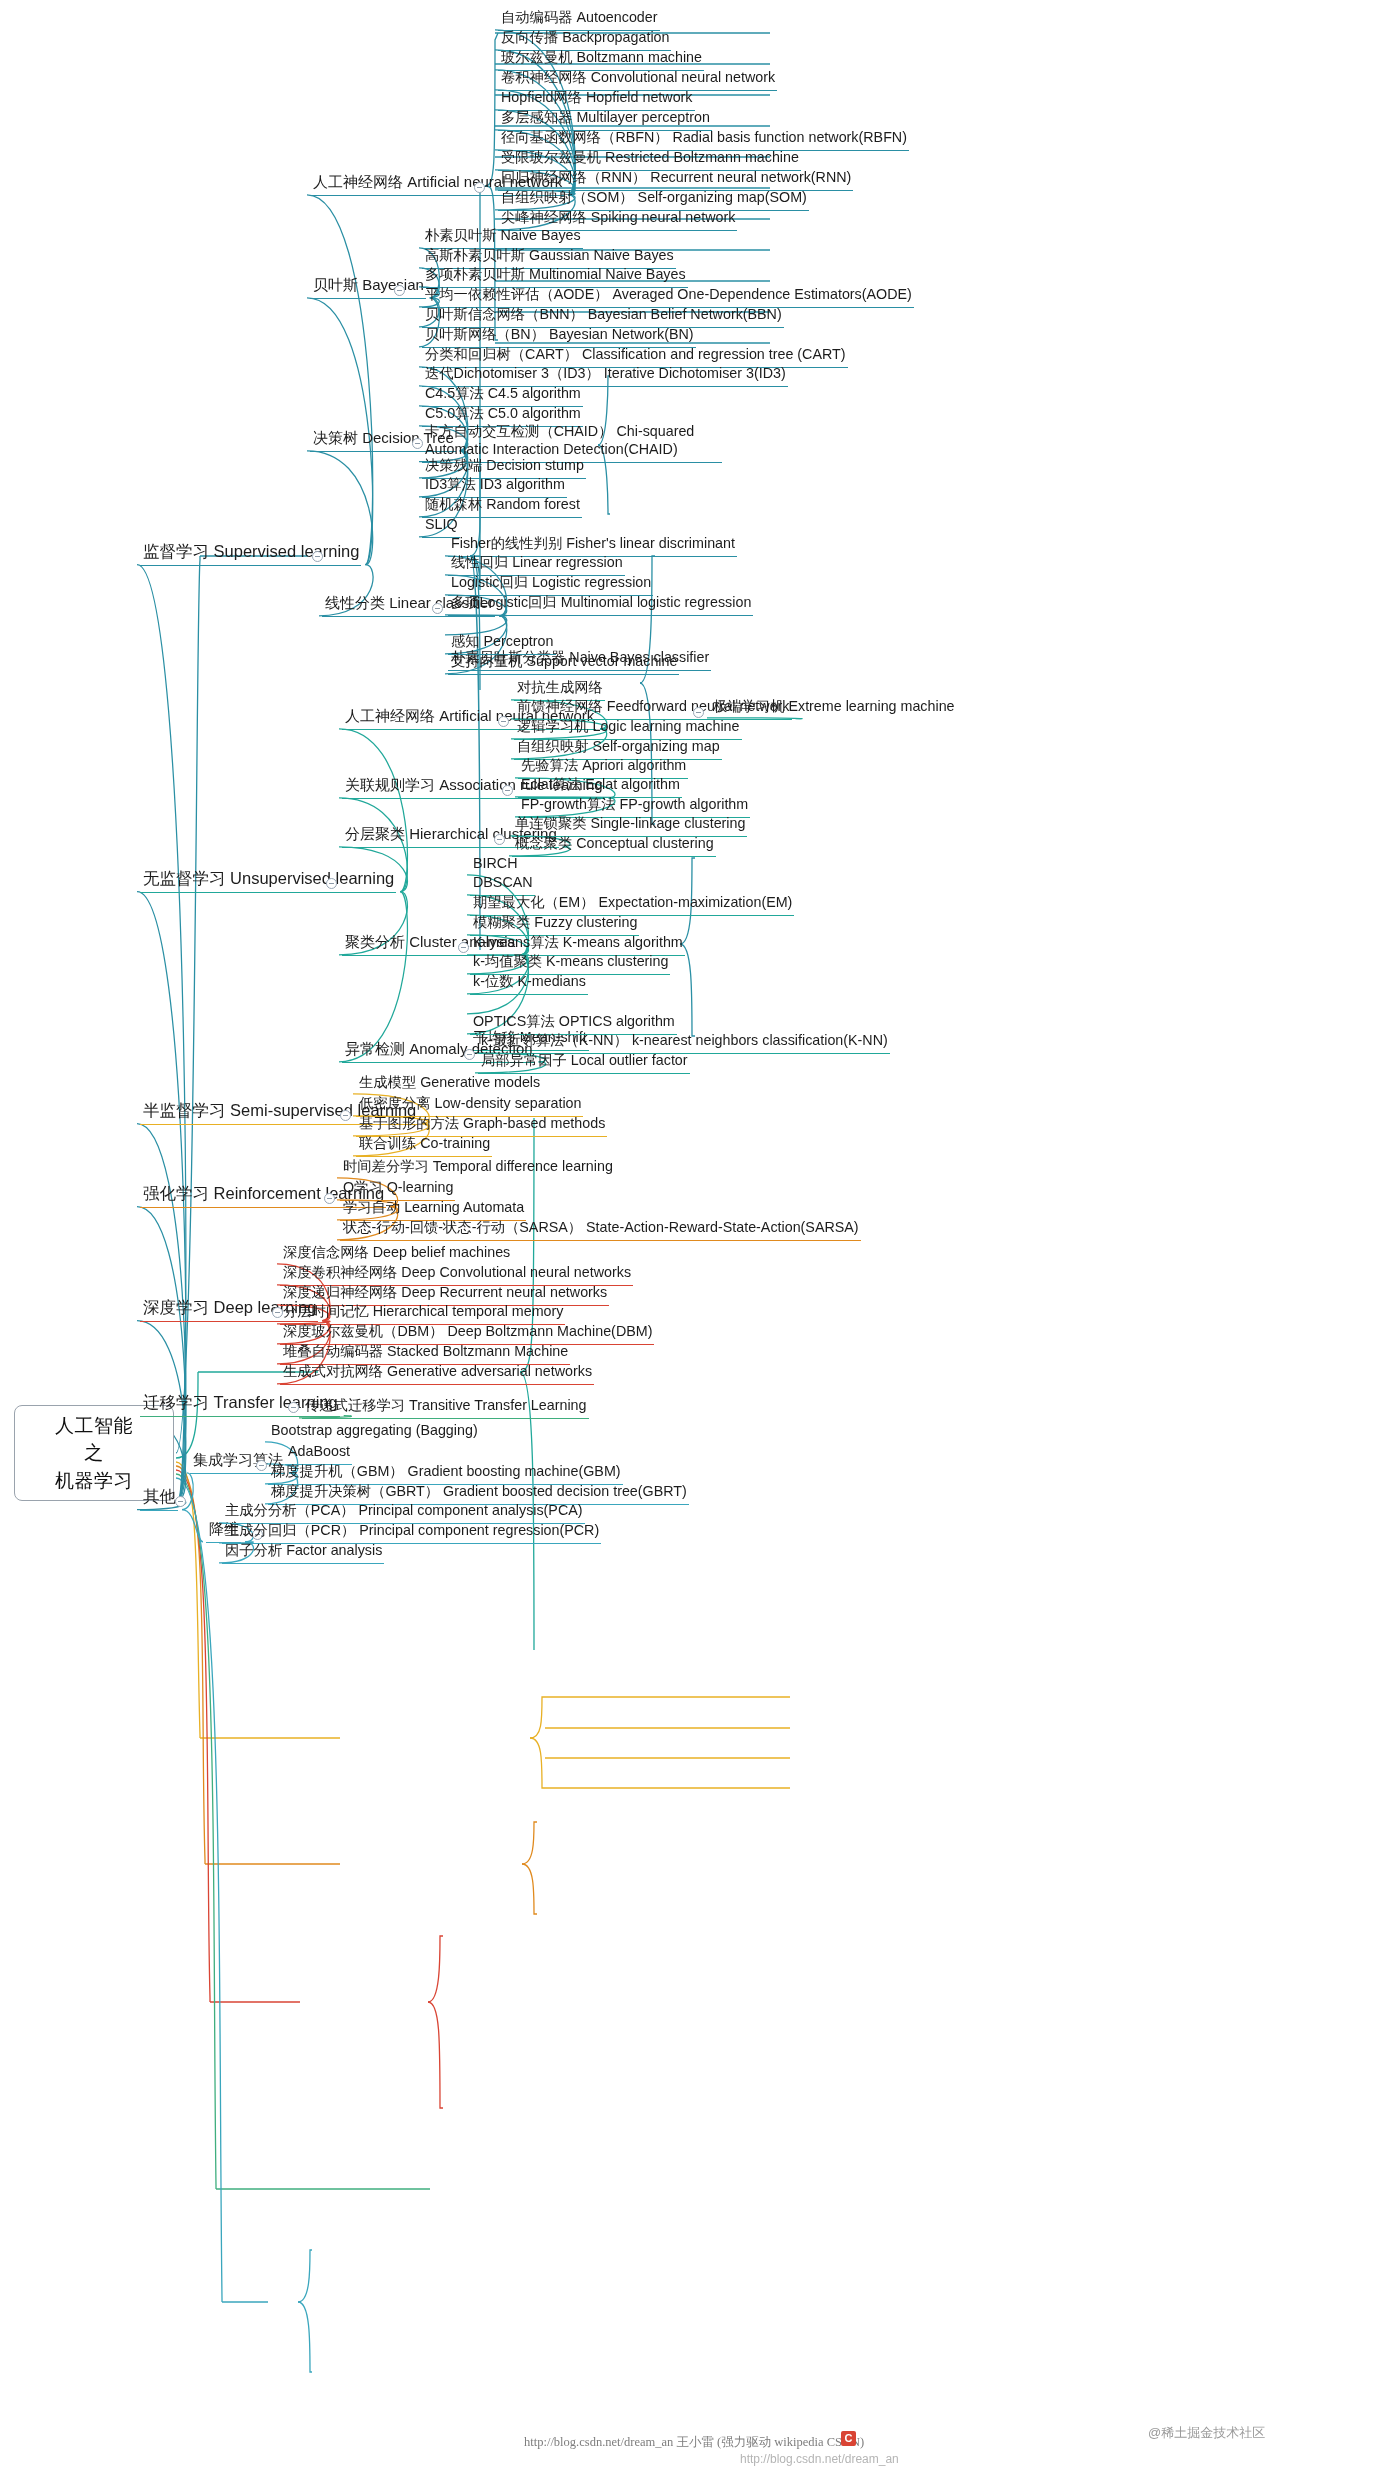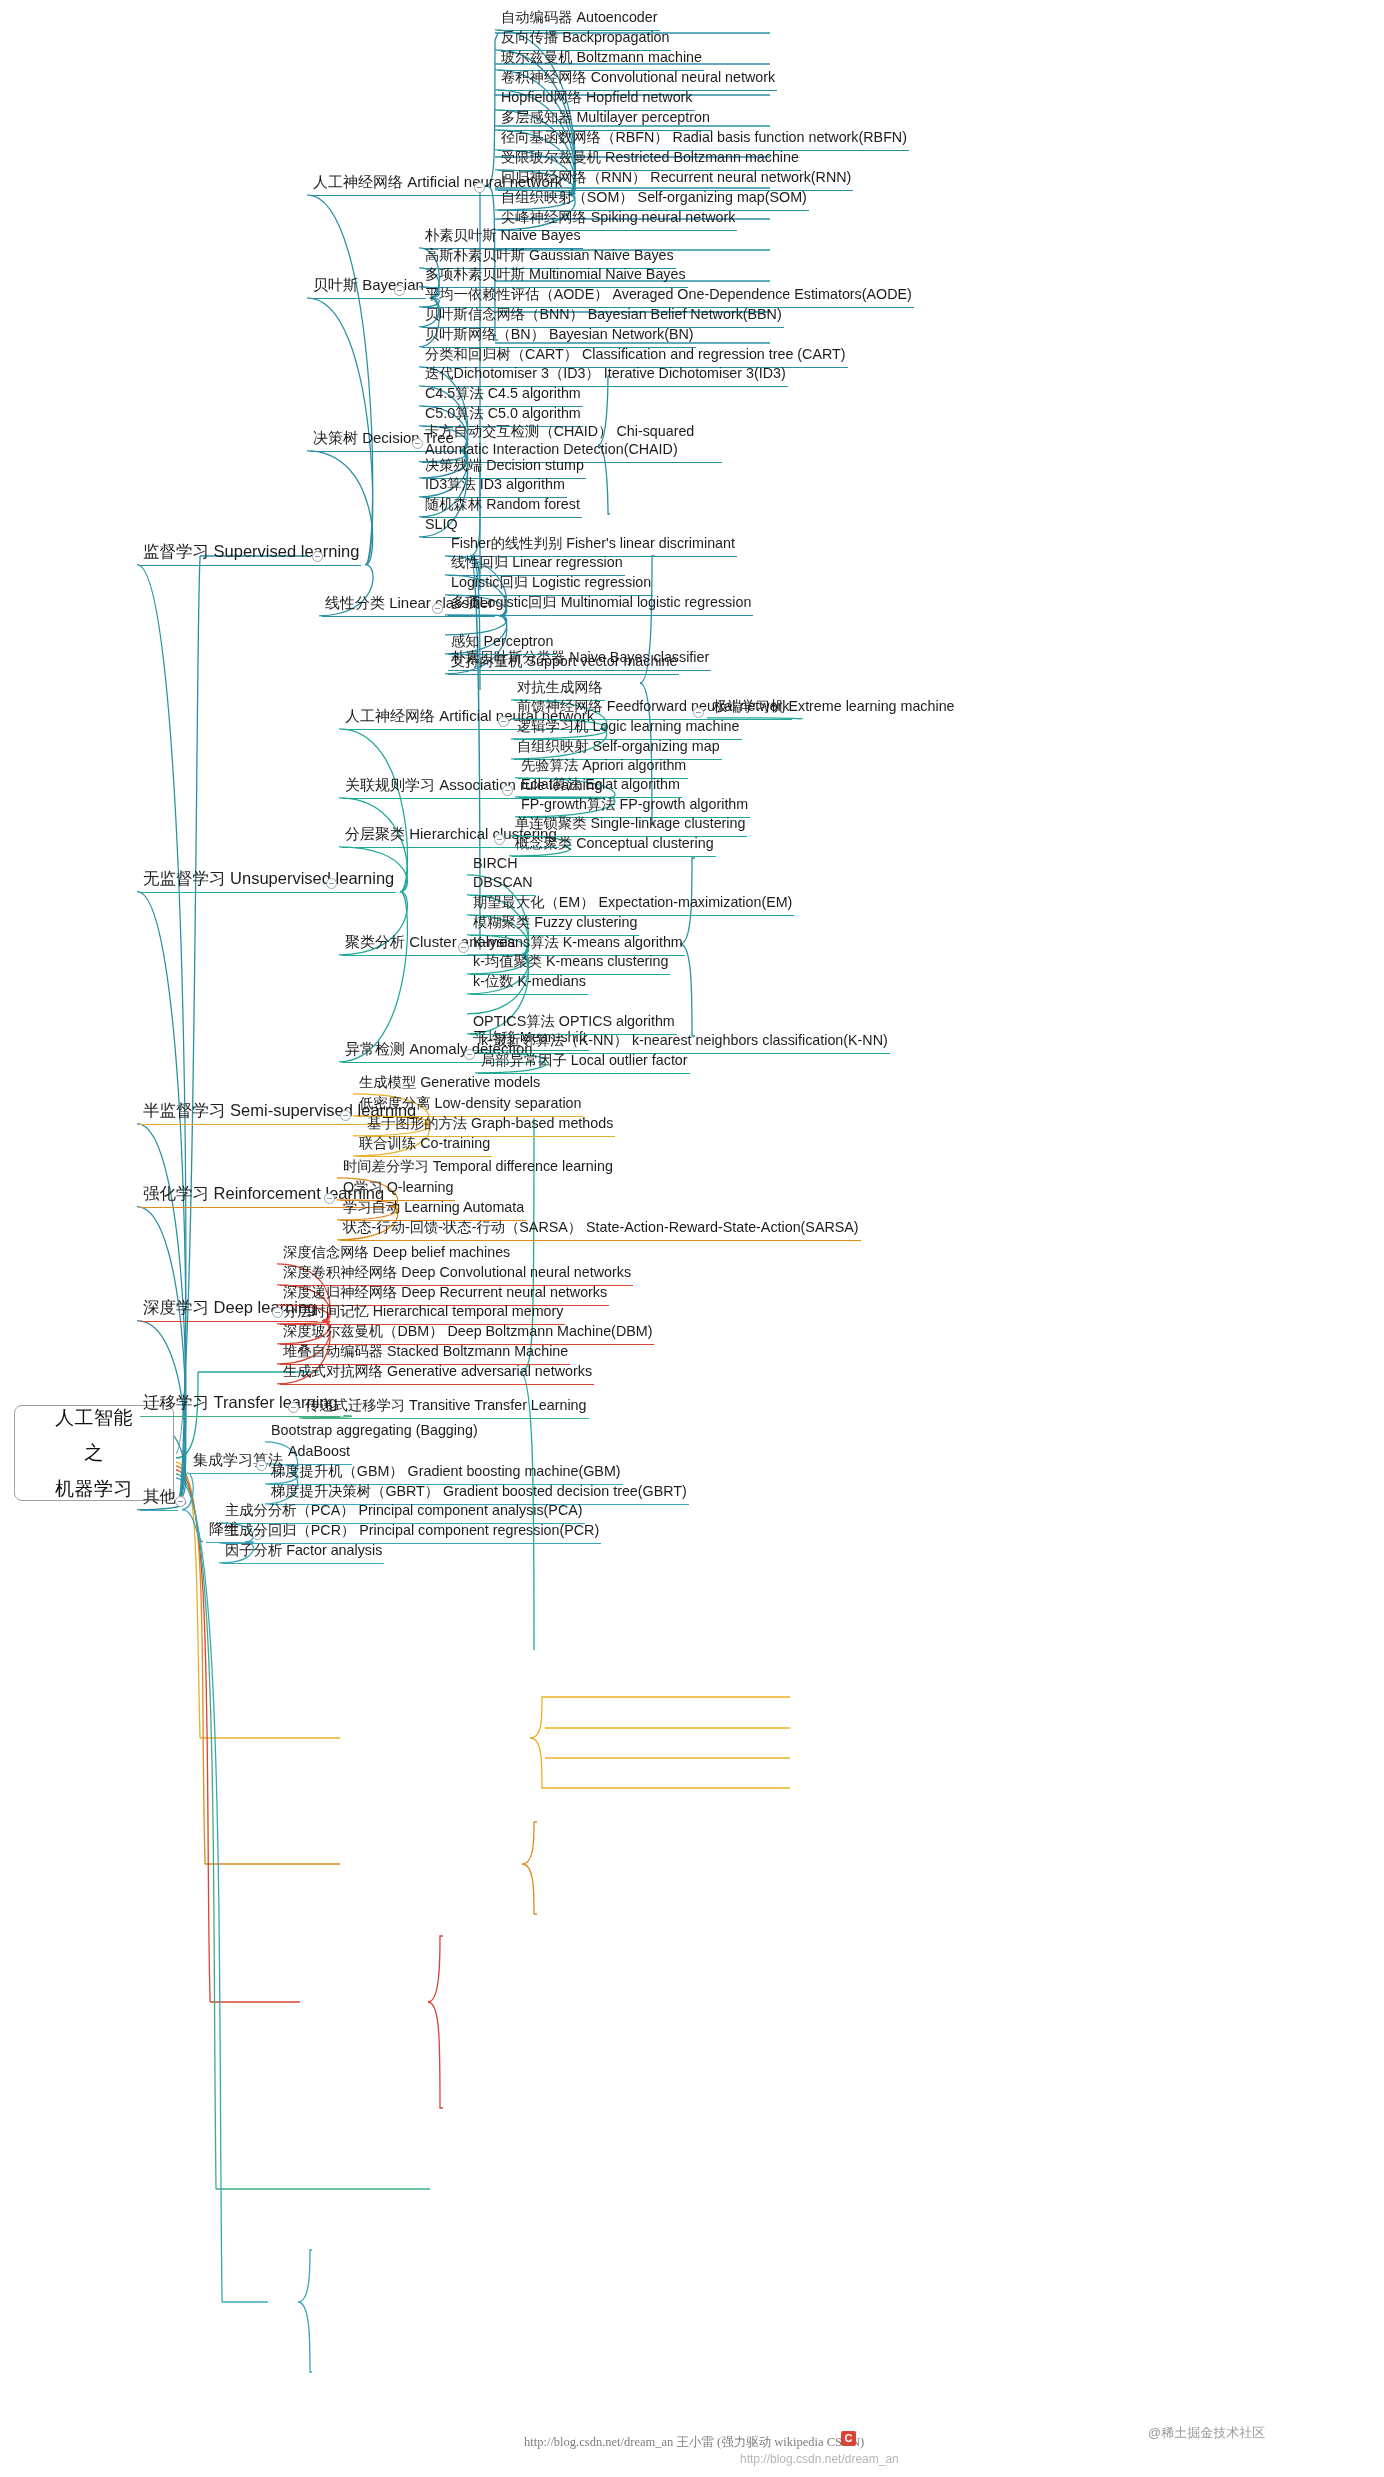--- a/index.html
+++ b/index.html
@@ -19,21 +19,20 @@
     position:absolute;
     left:14px; top:1405px;
     width:160px; height:96px;
     border:1px solid #9aa3ad;
     border-radius:8px;
     background:#ffffff;
     display:flex; flex-direction:column;
     align-items:center; justify-content:center;
     font-size:19px; line-height:1.45; color:#111;
     letter-spacing:.5px;
-    gap:8px;
   }
 
   
   .node {
     position:absolute;
     white-space:nowrap;
     font-size:14.5px;
     line-height:1.25;
     color:#1c1c1c;
     padding:1px 2px 3px 3px;
@@ -433,21 +432,21 @@
   <div class="toggle" style="left:464px; top:1049px;"></div>
 
   <div class="node leaf u-green" style="left:478px; top:1031px;">k-最近邻算法（K-NN） k-nearest neighbors classification(K-NN)</div>
   <div class="node leaf u-green" style="left:478px; top:1051px;">局部异常因子 Local outlier factor</div>
 
   <div class="node lvl1 u-yellow" style="left:140px; top:1099px;">半监督学习 Semi-supervised learning</div>
   <div class="toggle" style="left:340px; top:1110px;"></div>
 
   <div class="node leaf u-none" style="left:356px; top:1073px;">生成模型 Generative models</div>
   <div class="node leaf u-yellow" style="left:356px; top:1094px;">低密度分离 Low-density separation</div>
-  <div class="node leaf u-yellow" style="left:356px; top:1114px;margin-left:8px;">基于图形的方法 Graph-based methods</div>
+  <div class="node leaf u-yellow" style="left:356px; top:1114px;">基于图形的方法 Graph-based methods</div>
   <div class="node leaf u-yellow" style="left:356px; top:1134px;">联合训练 Co-training</div>
 
   <div class="node lvl1 u-orange" style="left:140px; top:1182px;">强化学习 Reinforcement learning</div>
   <div class="toggle" style="left:324px; top:1193px;"></div>
 
   <div class="node leaf u-none" style="left:340px; top:1157px;">时间差分学习 Temporal difference learning</div>
   <div class="node leaf u-orange" style="left:340px; top:1178px;">Q学习 Q-learning</div>
   <div class="node leaf u-orange" style="left:340px; top:1198px;">学习自动 Learning Automata</div>
   <div class="node leaf u-orange" style="left:340px; top:1218px;">状态-行动-回馈-状态-行动（SARSA） State-Action-Reward-State-Action(SARSA)</div>
 

